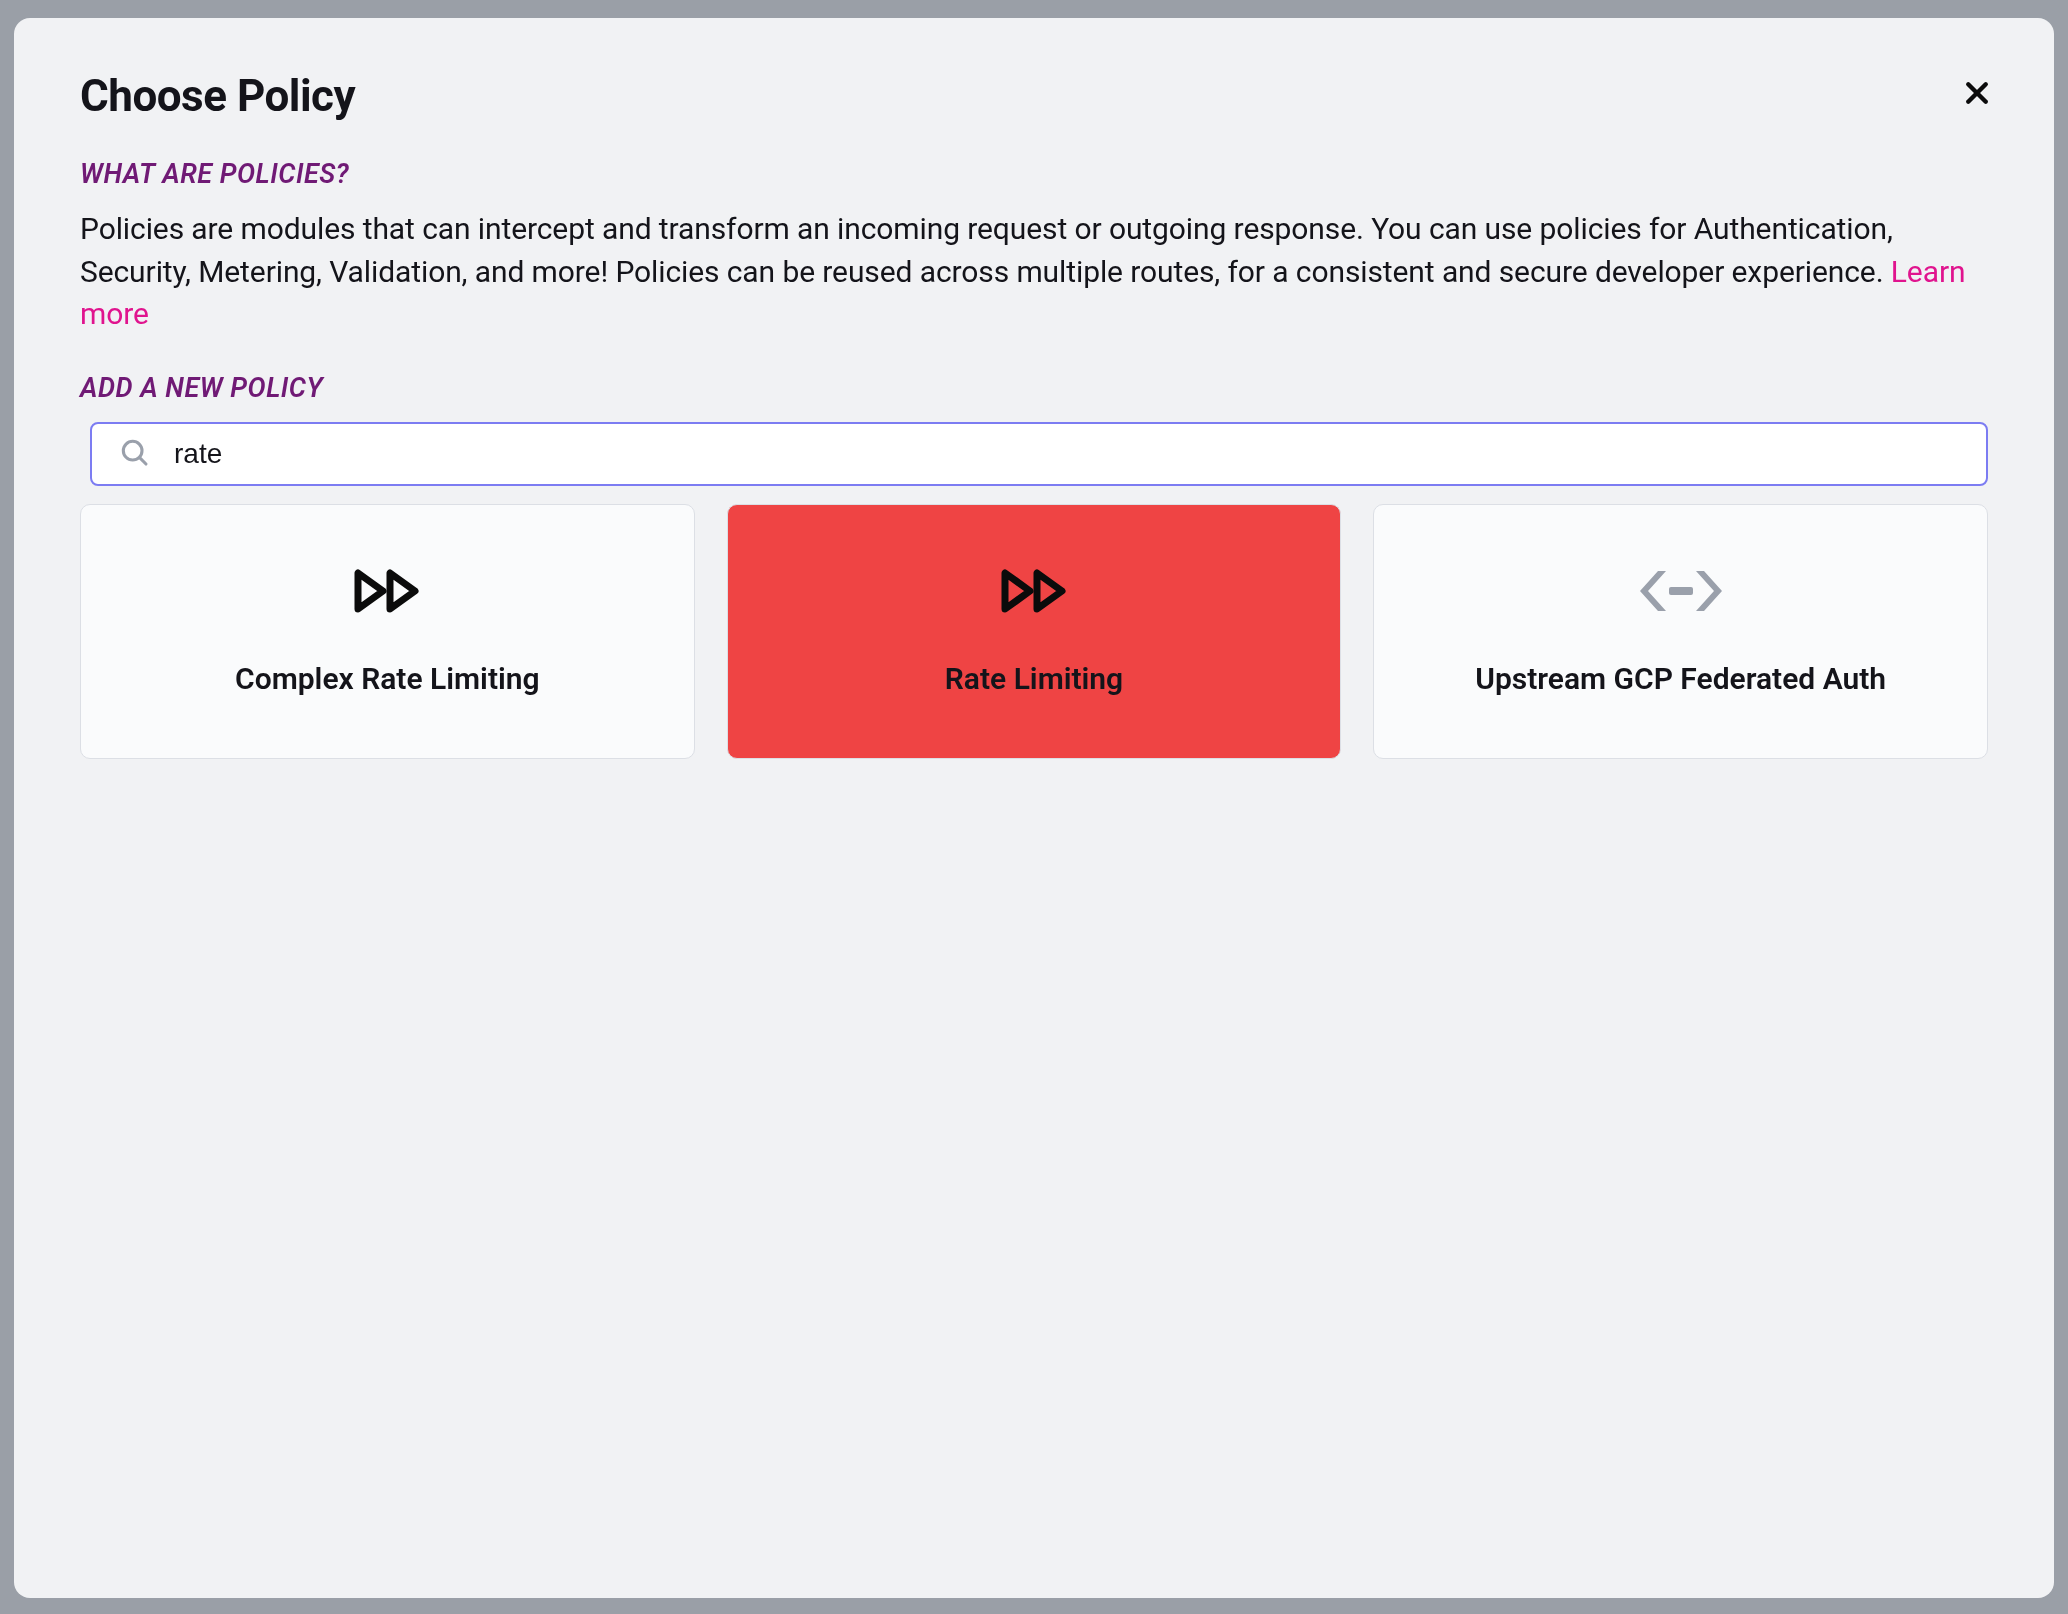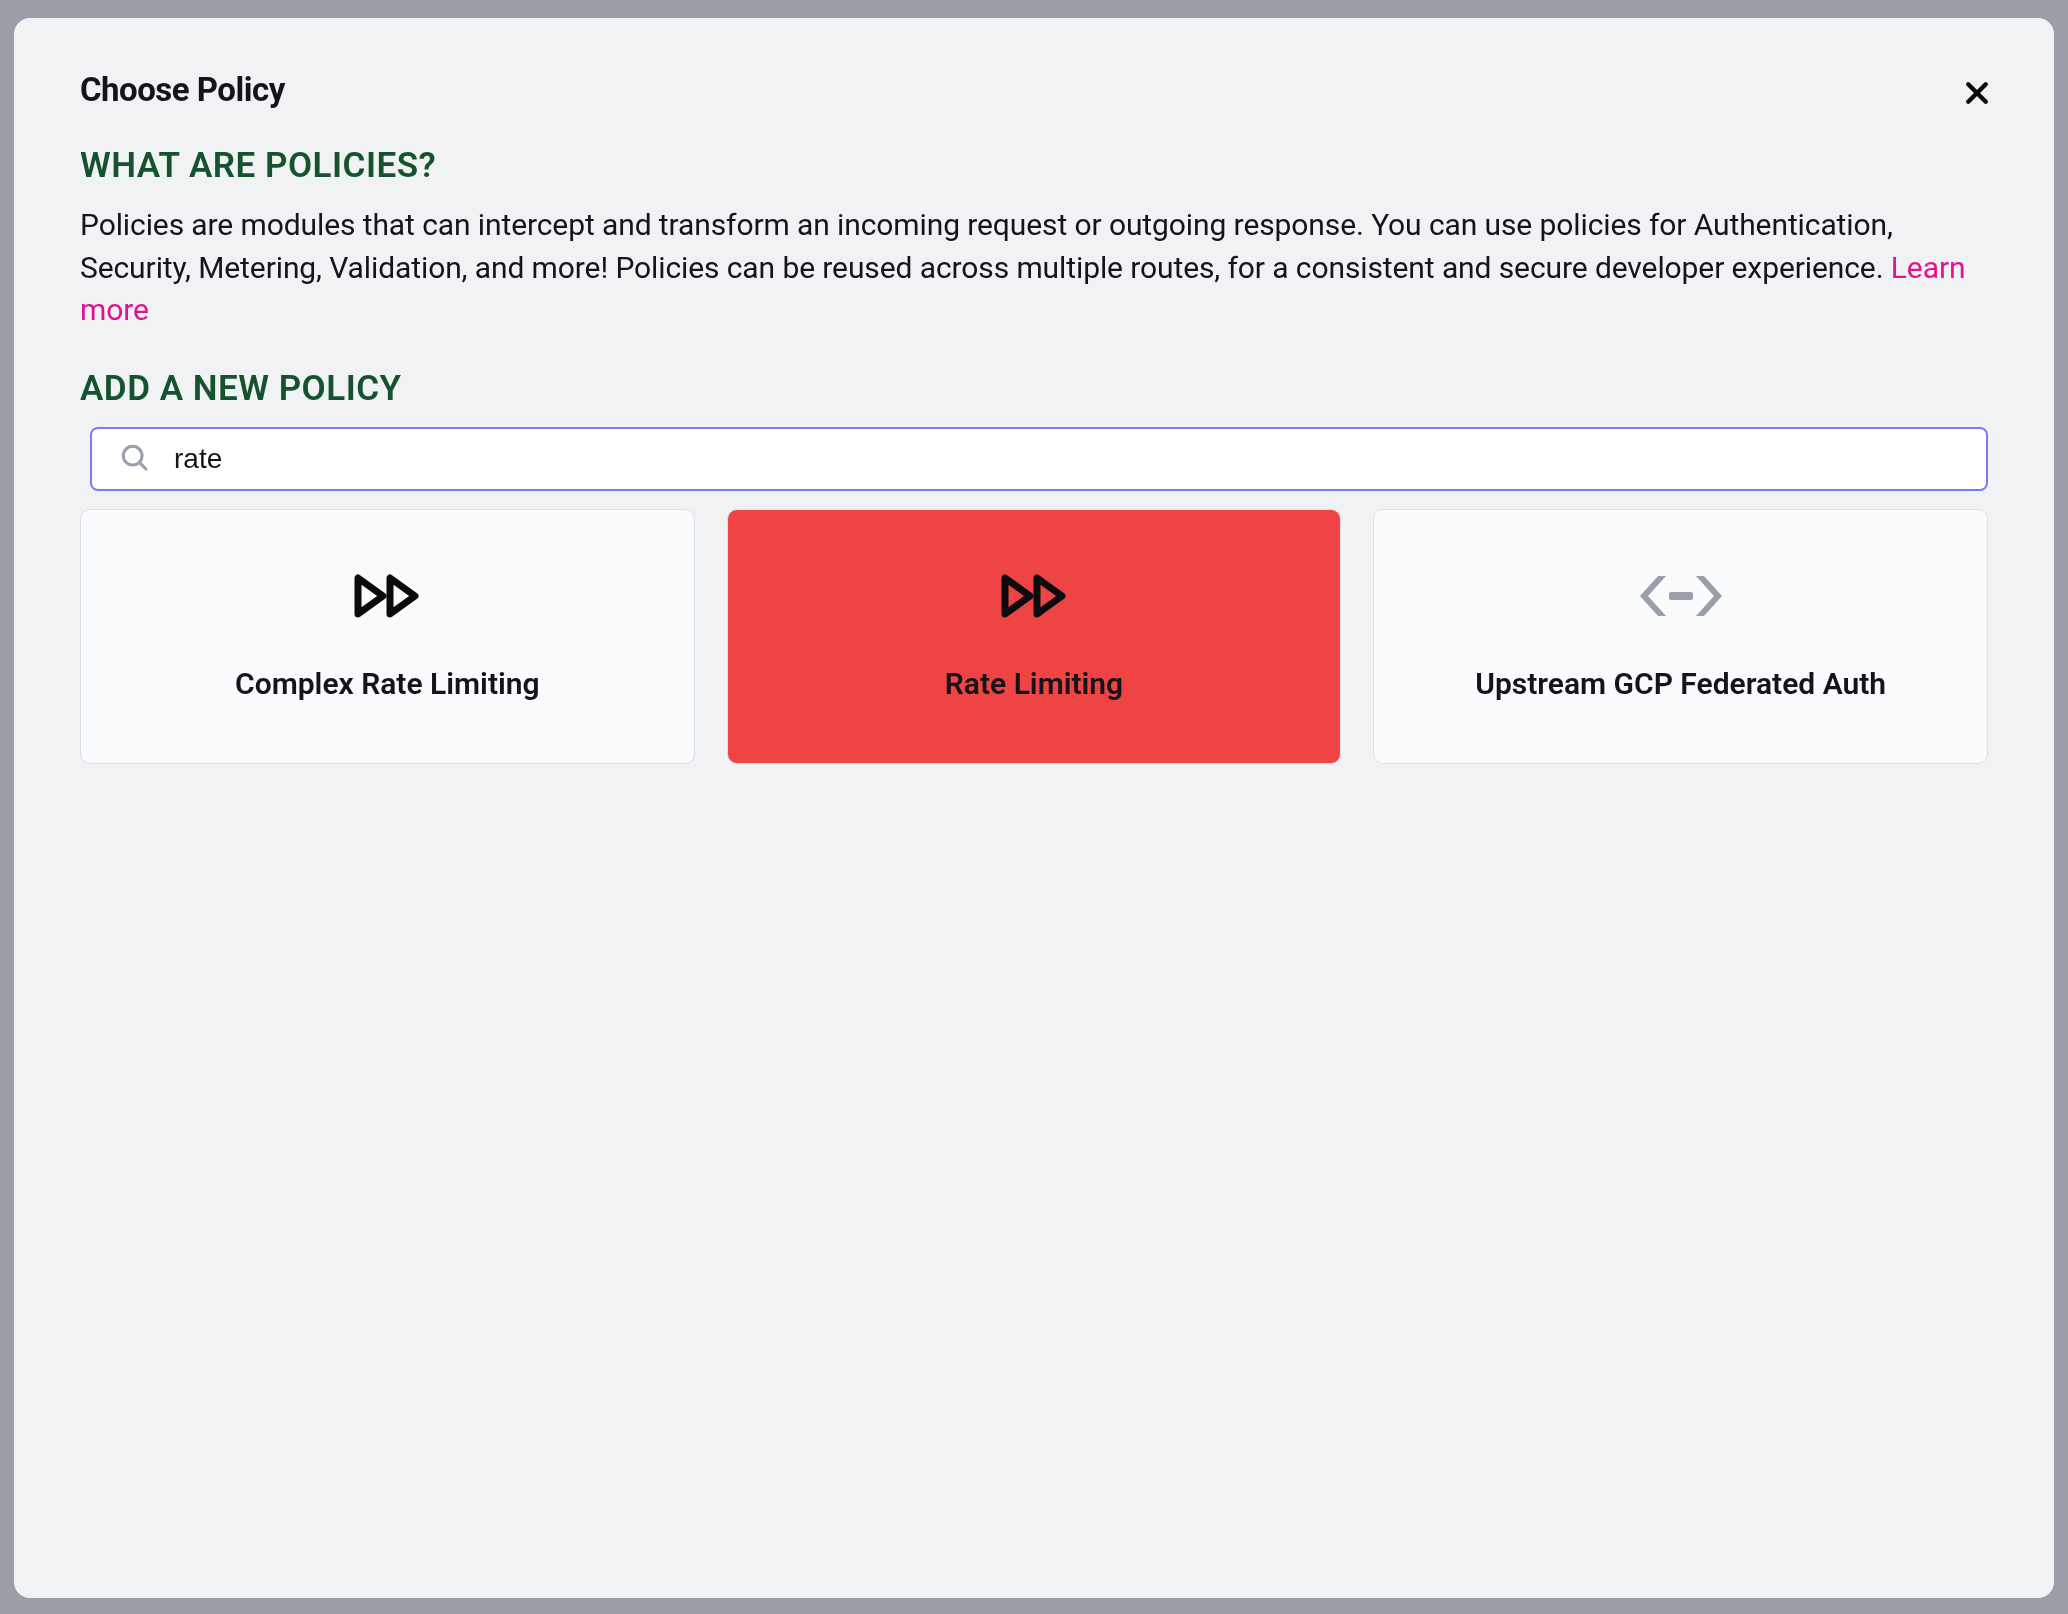--- a/index.html
+++ b/index.html
@@ -21,41 +21,42 @@
     width: 100%;
     max-width: 2040px;
     background: #f1f2f4;
     border-radius: 16px;
     min-height: 1580px;
     padding: 52px 66px;
     position: relative;
   }
 
   .modal-title {
-    font-size: 33px;
+    font-size: 44px;
     font-weight: 700;
     color: #14141a;
     margin: 0 0 24px 0;
     letter-spacing: -0.5px;
   }
 
   .close-btn {
     position: absolute;
     top: 60px;
     right: 62px;
     cursor: pointer;
     color: #0b0b0b;
   }
 
   .section-label {
-    font-size: 35px;
+    font-size: 27px;
     font-weight: 600;
-    color: #14532d;
+    color: #701a75;
     letter-spacing: 0.5px;
     margin: 36px 0 18px 0;
+    font-style: italic;
   }
 
   .description {
     font-size: 30px;
     font-weight: 400;
     color: #14141a;
     line-height: 1.42;
     margin: 0 0 28px 0;
     letter-spacing: -0.1px;
   }

